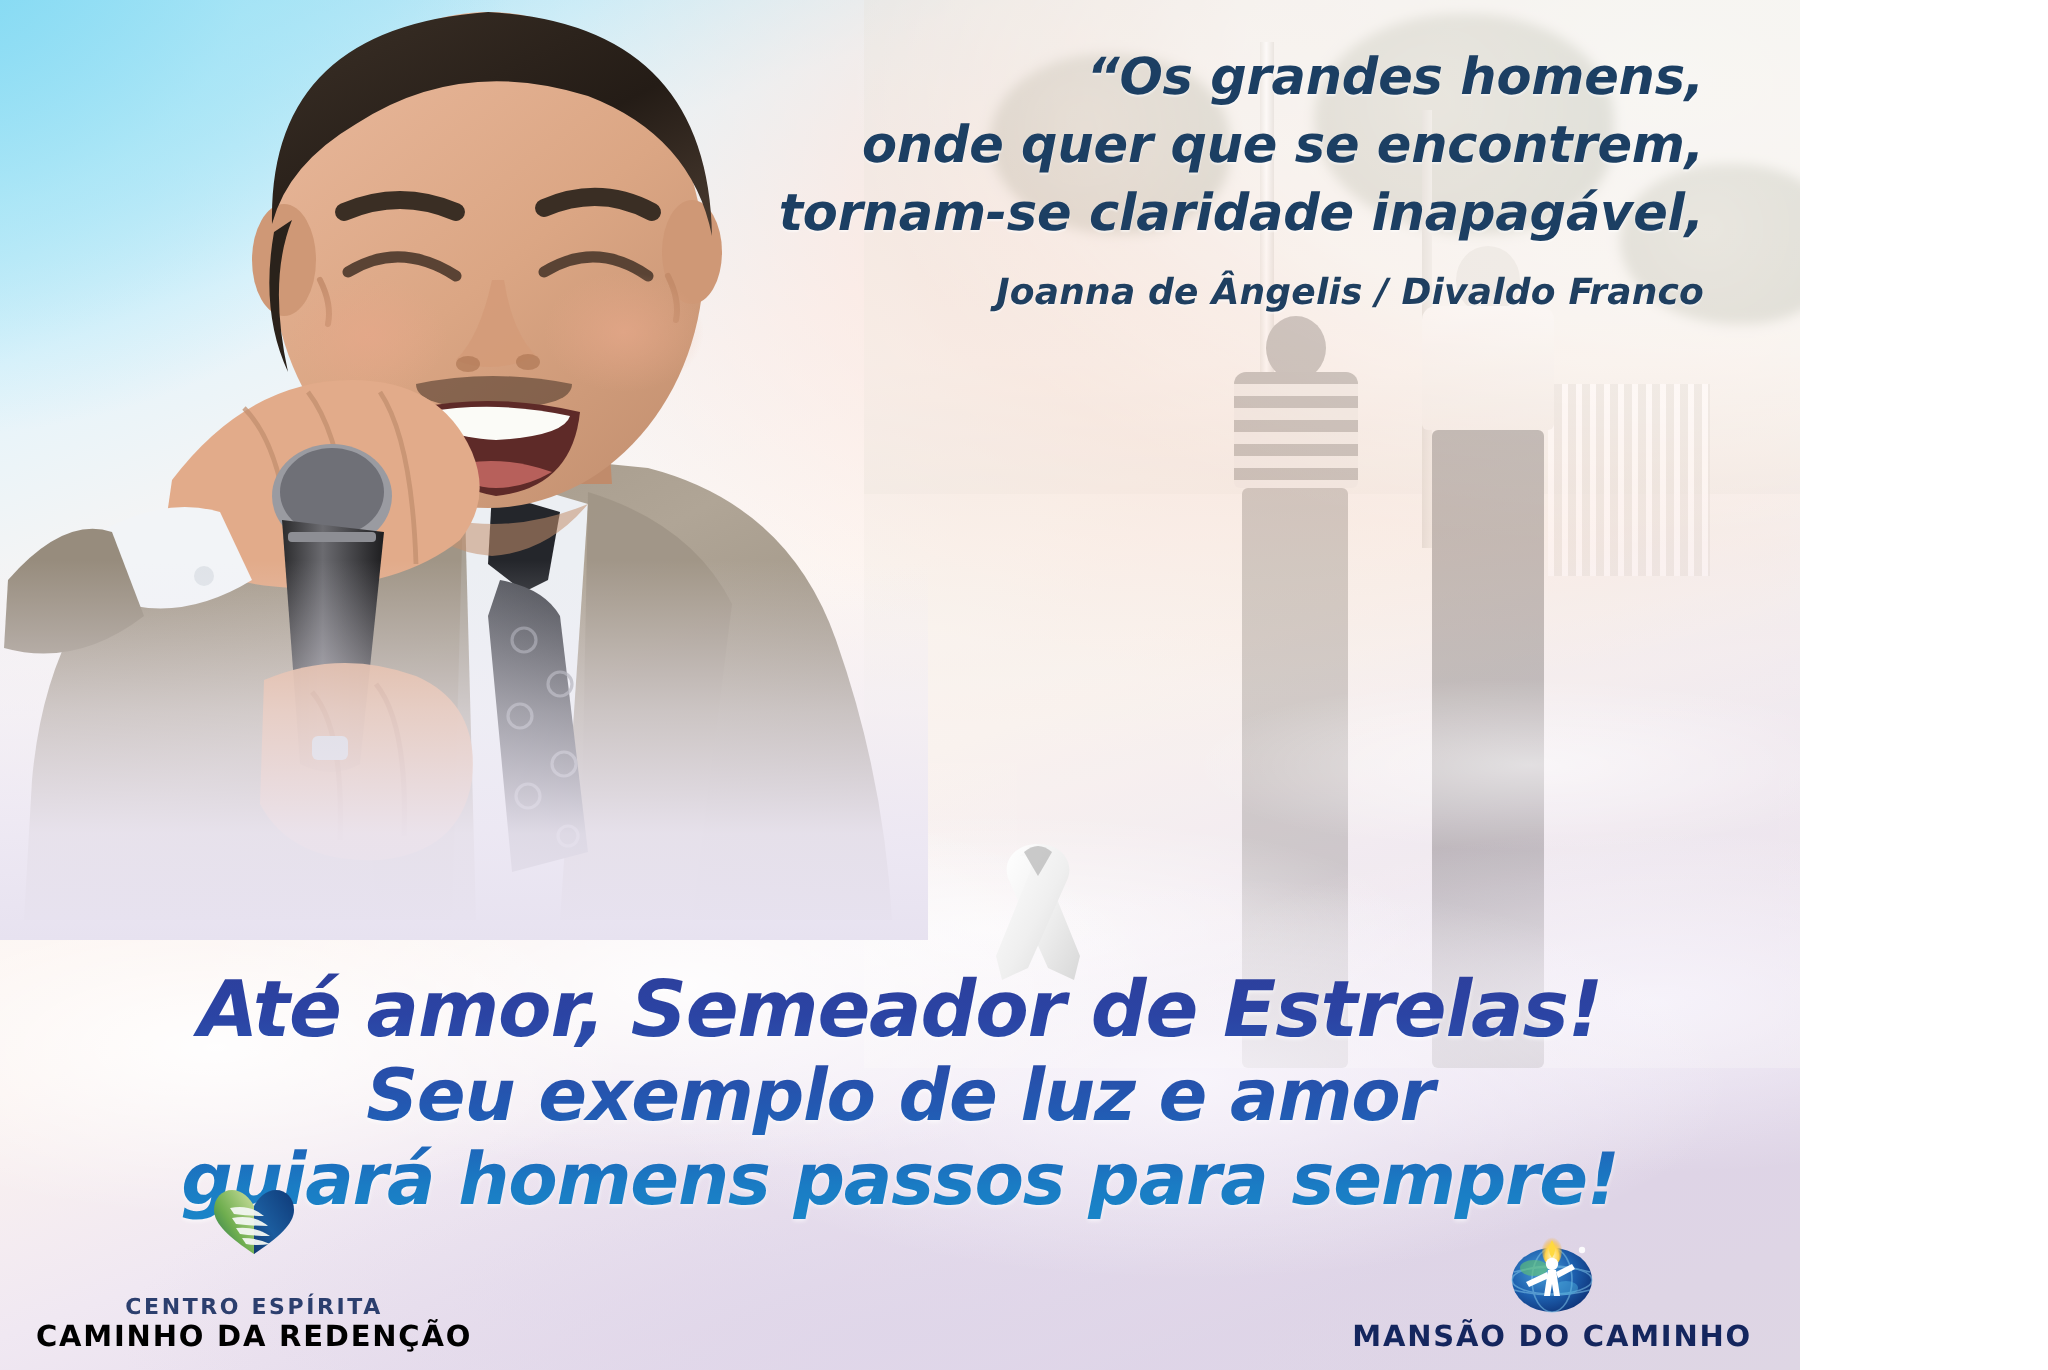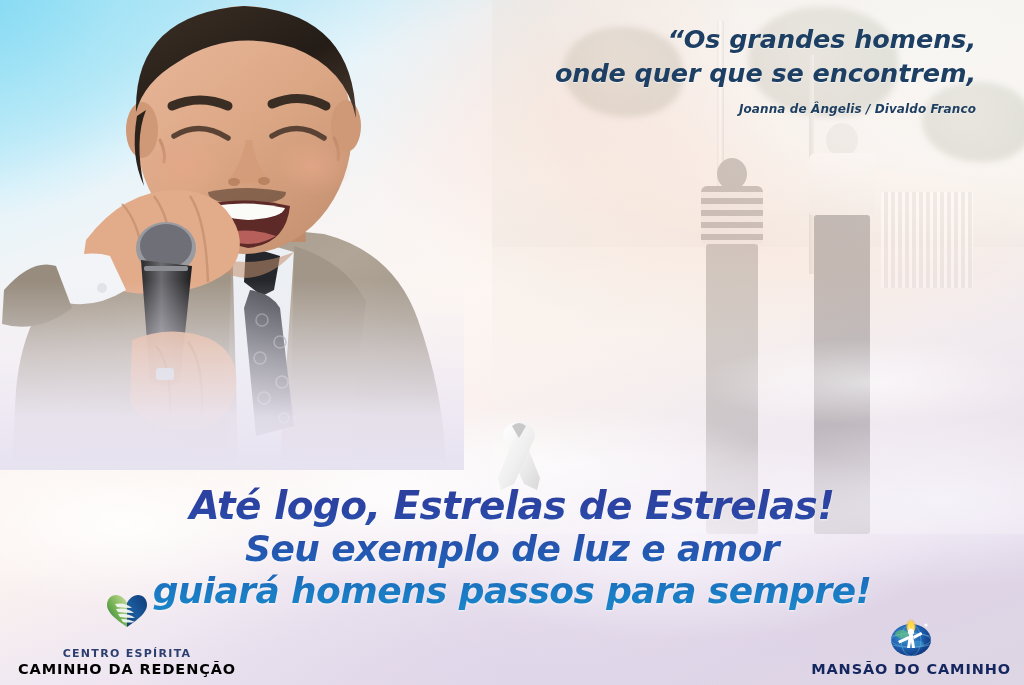--- a/index.html
+++ b/index.html
@@ -3,21 +3,21 @@
 <meta charset="utf-8">
 <title>Memorial</title>
 <style>
   html, body {
     margin: 0;
     padding: 0;
     background: #ffffff;
   }
   #poster {
     position: relative;
-    width: 1024px;
+    width: 900px;
     height: 685px;
     overflow: hidden;
     font-family: "DejaVu Sans", "Liberation Sans", sans-serif;
     background: #eef2f7;
   }
 
   
   .layer { position: absolute; inset: 0; }
 
   .sky-base {
@@ -147,21 +147,21 @@
     line-height: 34px;
     letter-spacing: -0.1px;
     color: #1c3f63;
     white-space: nowrap;
     text-shadow: 0 1px 1px rgba(255,255,255,.55);
   }
   .quote-credit {
     margin-top: 12px;
     font-style: italic;
     font-weight: 700;
-    font-size: 12px;
+    font-size: 18px;
     letter-spacing: .1px;
     color: #1f3f60;
     text-shadow: 0 1px 1px rgba(255,255,255,.5);
   }
 
   
   .ribbon { position: absolute; left: 482px; top: 408px; width: 74px; height: 84px; }
   .ribbon svg { display:block; width:100%; height:100%; }
 
   
@@ -192,21 +192,21 @@
     font-size: 36px; line-height: 42px;
     background-image: linear-gradient(180deg,#1f63b8 0%,#1a7cc4 55%,#1a86c9 100%);
   }
 
   
   .logo {
     position: absolute; bottom: 8px;
     display: flex; flex-direction: column; align-items: center;
   }
   .logo-left  { left: 18px; }
-  .logo-right { right: 13px; margin-left: 30px; }
+  .logo-right { right: 24px; margin-left: 30px; }
   .logo-mark { width: 44px; height: 34px; }
   .logo-mark.big { width: 46px; height: 42px; }
   .logo-mark svg { display: block; width: 100%; height: 100%; }
   .logo-text { text-align: center; line-height: 1.12; margin-top: 2px; }
   .logo-l1 {
     font-size: 11px; font-weight: 700; letter-spacing: 1.3px;
     color: #2c3f6e;
     margin-top: 18px;
   }
   .logo-l2 {
@@ -365,20 +365,21 @@
         <path d="M 162 356 Q 178 374 176 430"></path>
         <path d="M 194 352 Q 210 372 208 428"></path>
       </g>
       <rect x="162" y="378" width="18" height="12" rx="3" fill="#cfd2d6"></rect>
     </svg>
   </div>
 
   <div class="quote-block">
     <div class="quote-line">“Os grandes homens,</div>
     <div class="quote-line">onde quer que se encontrem,</div>
+    <div class="quote-line">tornam-se claridade inapagável,</div>
     <div class="quote-credit">Joanna de Ângelis / Divaldo Franco</div>
   </div>
 
   <div class="ribbon">
     <svg viewBox="0 0 74 84" xmlns="http://www.w3.org/2000/svg" aria-hidden="true">
       <defs>
         <linearGradient id="ribG" x1="0" y1="0" x2="1" y2="1">
           <stop offset="0%" stop-color="#ffffff"></stop>
           <stop offset="55%" stop-color="#efefef"></stop>
           <stop offset="100%" stop-color="#d8d8d8"></stop>
@@ -390,21 +391,21 @@
                C 39 21 44 18 48 21 Z" fill="url(#ribG)"></path>
       <path d="M 37 14
                C 48 14 55 22 52 31
                L 32 76 L 19 82 L 16 70 L 33 28
                C 35 21 30 18 26 21 Z" fill="url(#ribG)"></path>
       <path d="M 30 18 Q 37 12 44 18 Q 40 25 37 30 Q 34 25 30 18 Z" fill="#b9b9b9" opacity=".75"></path>
     </svg>
   </div>
 
   <div class="headline">
-    <div class="hl hl1">Até logo, Estrelas de Estrelas!</div>
+    <div class="hl hl1">Até amor, Semeador de Estrelas!</div>
     <div class="hl hl2">Seu exemplo de luz e amor</div>
     <div class="hl hl3">guiará homens passos para sempre!</div>
   </div>
 
   <div class="logo logo-left">
     <div class="logo-mark">
       <svg viewBox="0 0 44 34" xmlns="http://www.w3.org/2000/svg" aria-hidden="true">
         <defs>
           <linearGradient id="hlG" x1="0" y1="1" x2="1" y2="0">
             <stop offset="0%" stop-color="#1f6f52"></stop>

